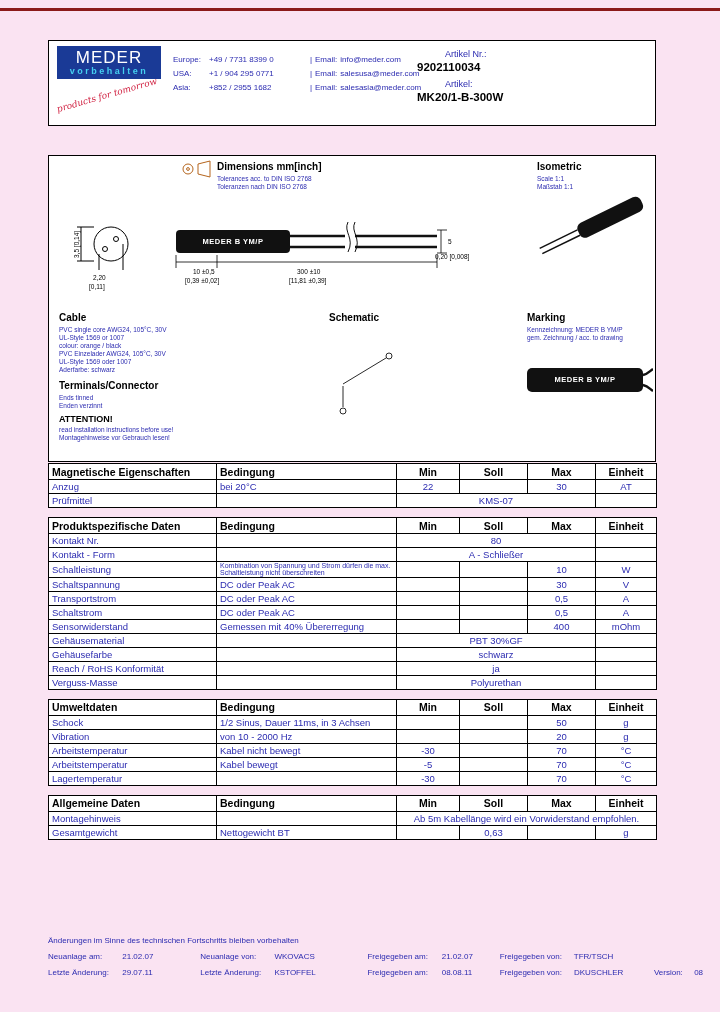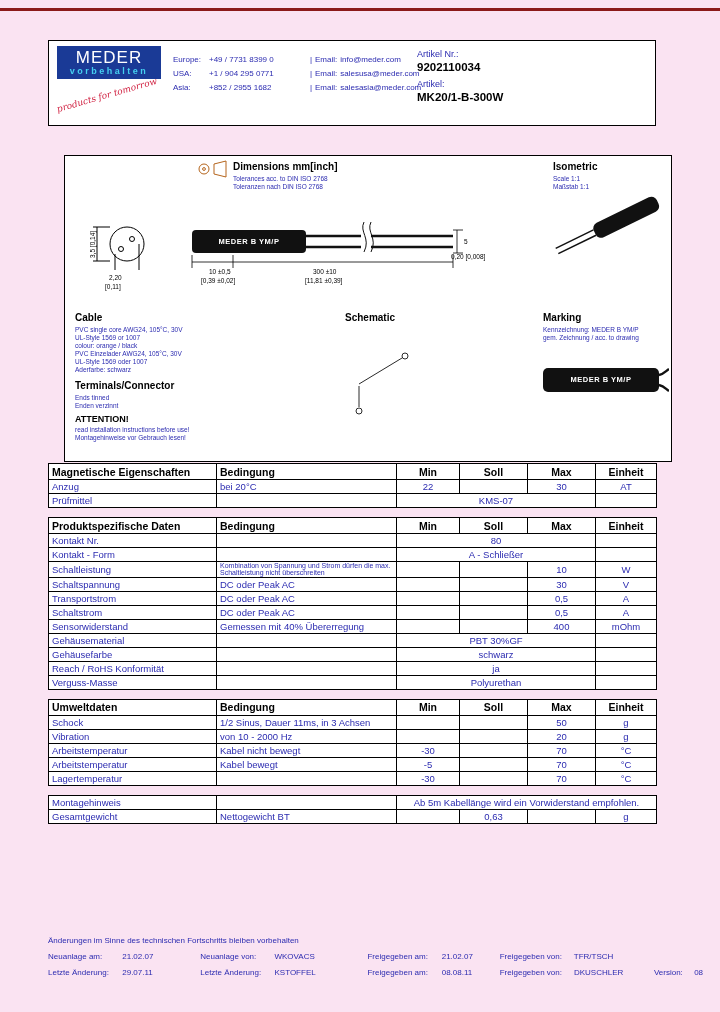--- a/index.html
+++ b/index.html
@@ -19,25 +19,25 @@
   .logo-sub{color:#45d0f0;font-weight:bold;font-size:9px;letter-spacing:2.5px;line-height:1.2;}
   .logo-script{position:absolute;left:-2px;top:44px;color:#d02040;font-style:italic;
     font-family:"DejaVu Serif",serif;font-size:9px;transform:rotate(-16deg);white-space:nowrap;}
   .contacts{position:absolute;left:124px;top:11px;font-size:8px;color:#2b2bb0;}
   .crow{display:flex;height:14px;align-items:center;white-space:nowrap;}
   .crow .reg{width:36px;}
   .crow .ph{width:98px;}
   .crow .sep{width:8px;text-align:center;}
   .crow .eml{margin-right:3px;}
   .article{position:absolute;left:368px;top:8px;width:230px;font-size:9px;color:#2b2bb0;}
-  .article .alabel{height:12px;}
+  .article .alabel{height:12px;margin-left:28px;}
   .article .avalue{height:18px;font-size:11.5px;font-weight:bold;color:#000;}
 
   
-  .drawbox{position:absolute;left:64px;top:155px;width:606px;height:305px;background:#fff;border:1px solid #000;}
+  .drawbox{position:absolute;left:48px;top:155px;width:606px;height:305px;background:#fff;border:1px solid #000;}
   .drawbox svg{position:absolute;left:0;top:0;}
   .dh{position:absolute;font-weight:bold;font-size:10px;color:#000;white-space:nowrap;}
   .dh2{position:absolute;font-weight:bold;font-size:9px;color:#000;white-space:nowrap;}
   .dt{position:absolute;font-size:6.5px;color:#2b2bb0;white-space:nowrap;line-height:1.2;}
   .dd{position:absolute;font-size:6.5px;color:#000;white-space:nowrap;}
   .ddr{position:absolute;font-size:6.5px;color:#000;white-space:nowrap;transform:rotate(-90deg);transform-origin:left top;}
   .wlabel{position:absolute;color:#fff;font-size:7.5px;font-weight:bold;text-align:center;letter-spacing:.5px;white-space:nowrap;}
 
   
   .tables{position:absolute;left:48px;top:463px;width:608px;}
@@ -405,20 +405,28 @@
   <table class="spec">
     <colgroup>
         <col style="width:168px">
         <col style="width:180px">
         <col style="width:63px">
         <col style="width:68px">
         <col style="width:68px">
         <col style="width:61px">
       </colgroup>
     <tbody>
+        <tr>
+      <th class="l">Allgemeine Daten</th>
+      <th class="l">Bedingung</th>
+      <th>Min</th>
+      <th>Soll</th>
+      <th>Max</th>
+      <th>Einheit</th>
+    </tr>
     <tr>
       <td>Montagehinweis</td>
       <td></td>
       <td class="c" colspan="4">Ab 5m Kabellänge wird ein Vorwiderstand empfohlen.</td>
     </tr>
     <tr>
       <td>Gesamtgewicht</td>
       <td>Nettogewicht BT</td>
       <td class="c"></td>
       <td class="c">0,63</td>

